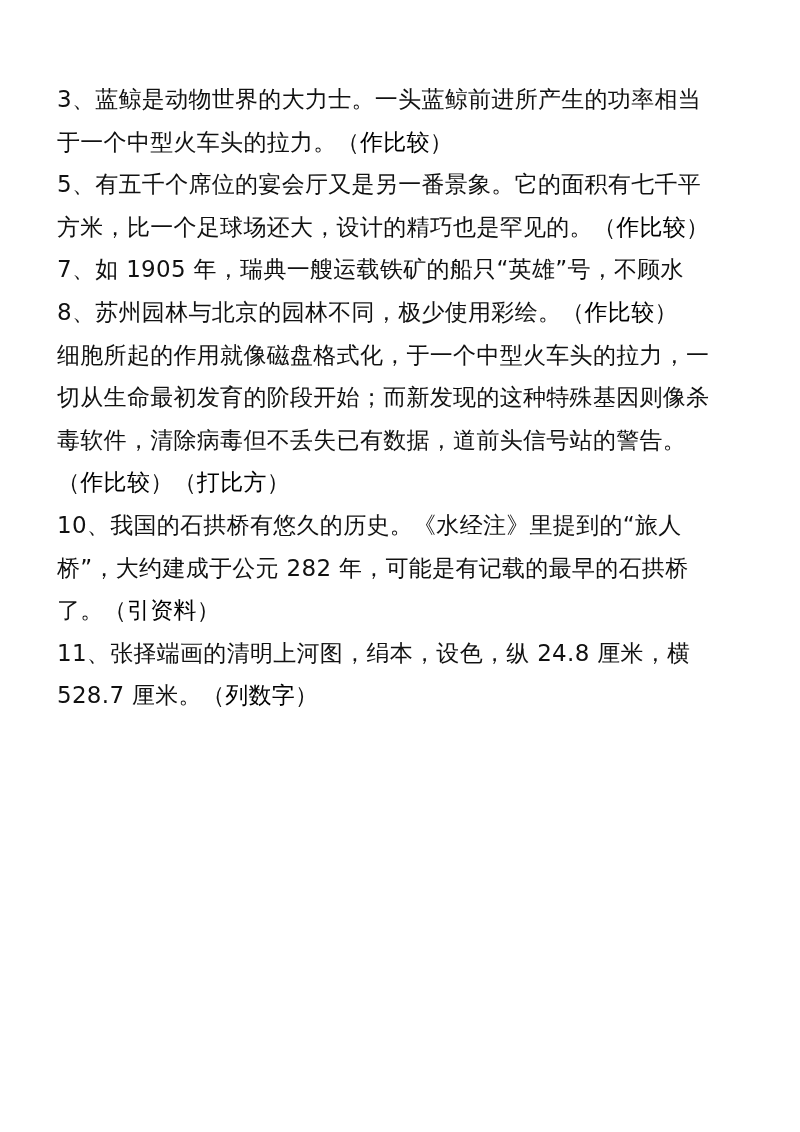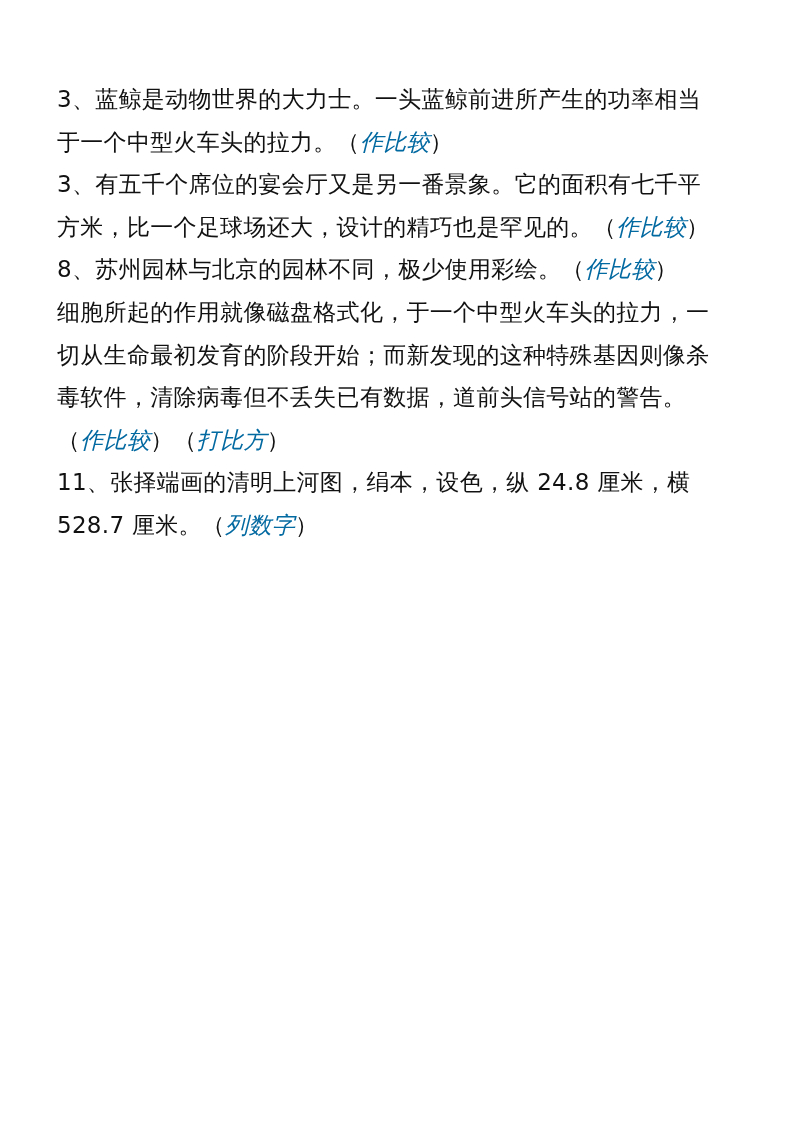--- a/index.html
+++ b/index.html
@@ -6,42 +6,48 @@
   body {
     width: 800px; height: 1132px; background: #ffffff; overflow: hidden;
     font-family: "DejaVu Sans", "Liberation Sans", sans-serif;
     color: #111111;
   }
   .page { position: absolute; left: 57px; top: 78px; width: 690px; }
   .line {
     height: 42.6px; line-height: 42.6px; font-size: 23px;
     white-space: nowrap; letter-spacing: 0.3px;
   }
-  .tag { color: #0369a1; font-style: italic; }
+  .tag { color: #000000; }
 </style>
 </head>
 <body>
 
 <div class="page" id="page">
     <div>
       <div class="line"><span>3、蓝鲸是动物世界的大力士。一头蓝鲸前进所产生的功率相当</span></div>
       <div class="line"><span>于一个中型火车头的拉力。（</span><span class="tag">作比较</span><span>）</span></div>
     </div>
     <div>
-      <div class="line"><span>3、有五千个席位的宴会厅又是另一番景象。它的面积有七千平</span></div>
+      <div class="line"><span>5、有五千个席位的宴会厅又是另一番景象。它的面积有七千平</span></div>
       <div class="line"><span>方米，比一个足球场还大，设计的精巧也是罕见的。（</span><span class="tag">作比较</span><span>）</span></div>
     </div>
     <div>
+      <div class="line"><span>7、如 1905 年，瑞典一艘运载铁矿的船只“英雄”号，不顾水</span></div>
     </div>
     <div>
       <div class="line"><span>8、苏州园林与北京的园林不同，极少使用彩绘。（</span><span class="tag">作比较</span><span>）</span></div>
     </div>
     <div>
       <div class="line"><span>细胞所起的作用就像磁盘格式化，于一个中型火车头的拉力，一</span></div>
       <div class="line"><span>切从生命最初发育的阶段开始；而新发现的这种特殊基因则像杀</span></div>
       <div class="line"><span>毒软件，清除病毒但不丢失已有数据，道前头信号站的警告。</span></div>
       <div class="line"><span>（</span><span class="tag">作比较</span><span>）（</span><span class="tag">打比方</span><span>）</span></div>
     </div>
     <div>
+      <div class="line"><span>10、我国的石拱桥有悠久的历史。《水经注》里提到的“旅人</span></div>
+      <div class="line"><span>桥”，大约建成于公元 282 年，可能是有记载的最早的石拱桥</span></div>
+      <div class="line"><span>了。（</span><span class="tag">引资料</span><span>）</span></div>
+    </div>
+    <div>
       <div class="line"><span>11、张择端画的清明上河图，绢本，设色，纵 24.8 厘米，横</span></div>
       <div class="line"><span>528.7 厘米。（</span><span class="tag">列数字</span><span>）</span></div>
     </div>
   </div>
 
 </body></html>

